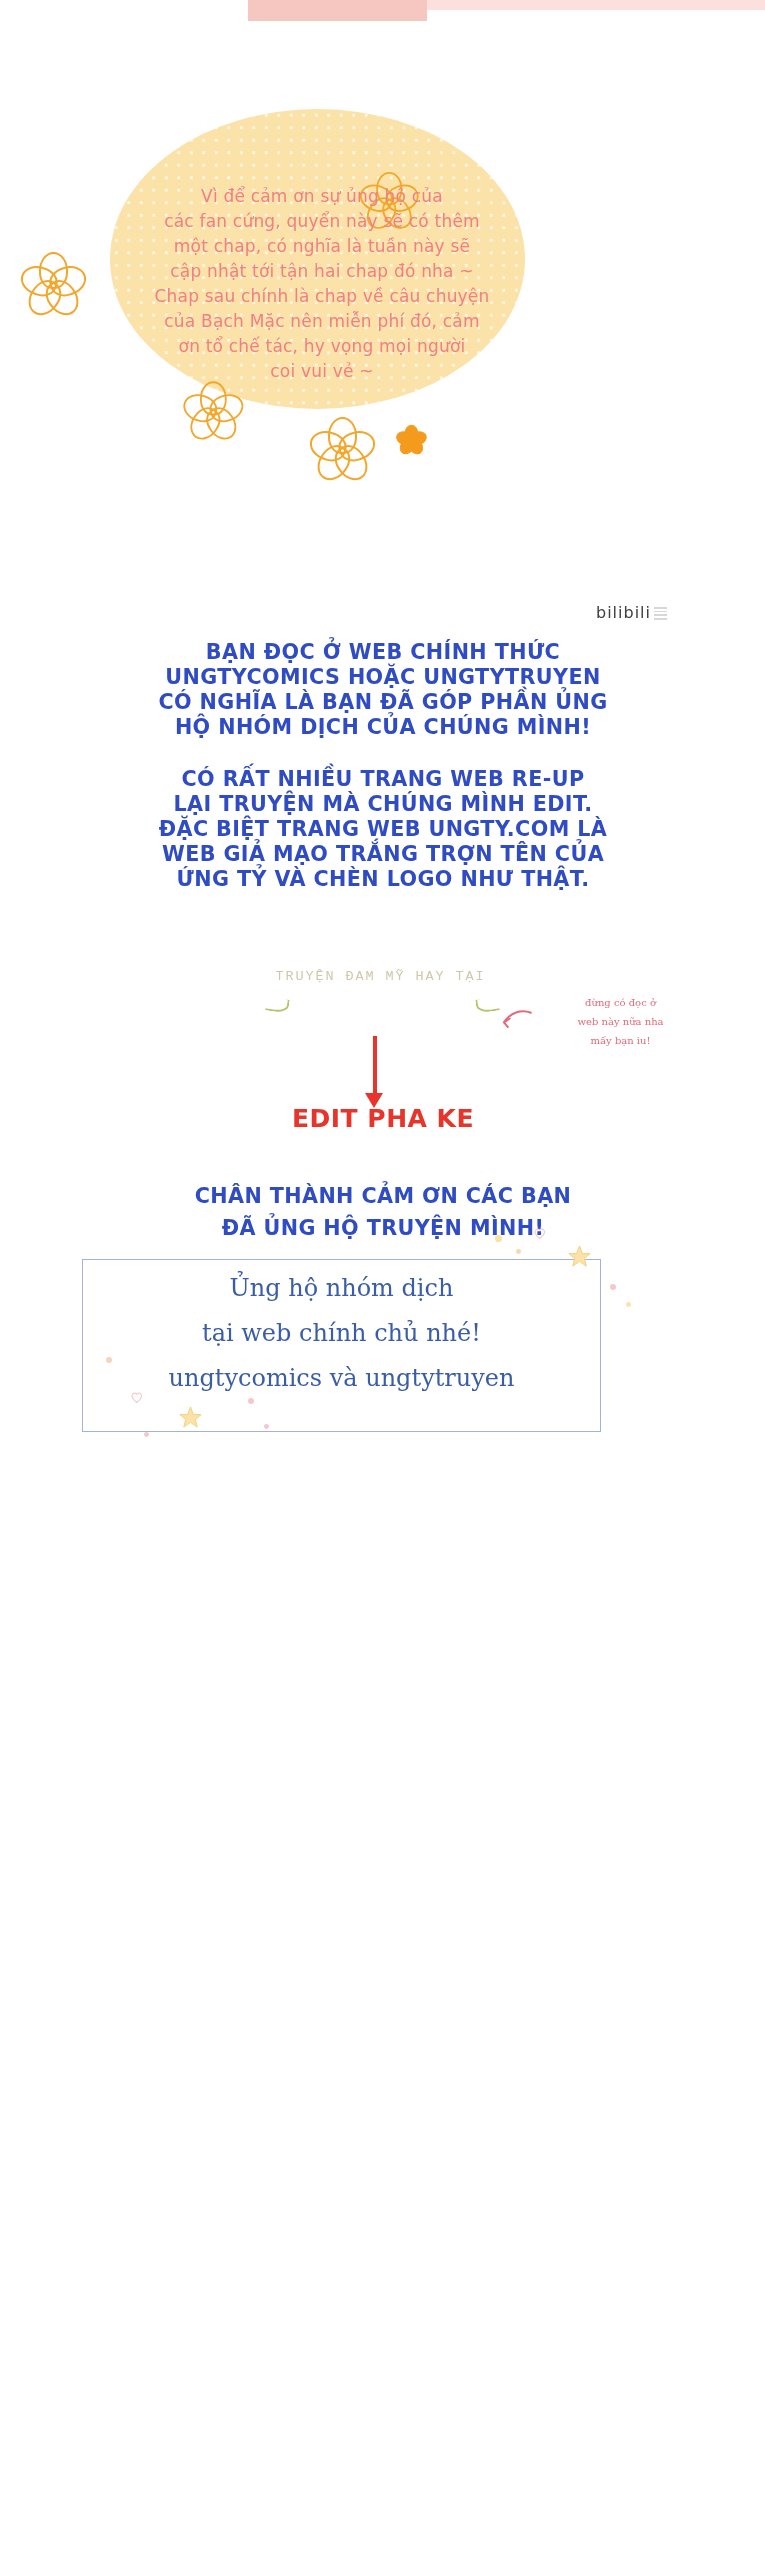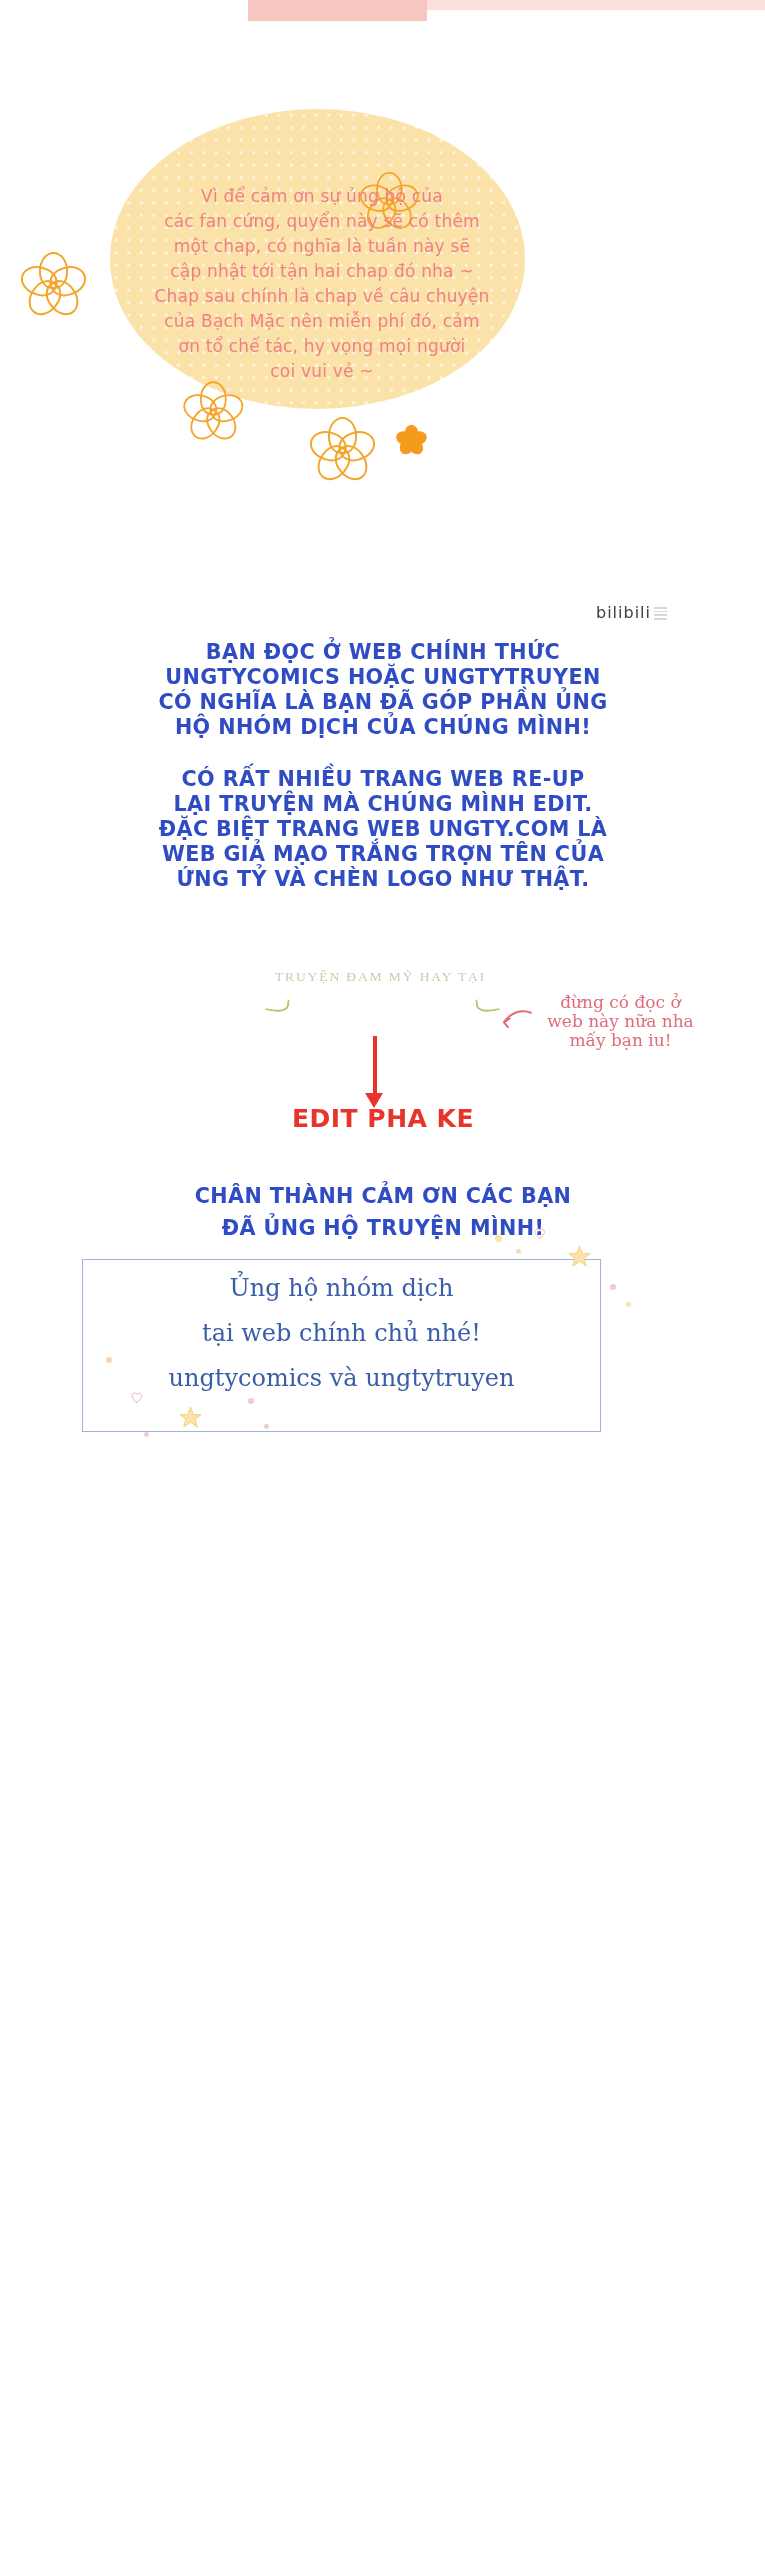--- a/index.html
+++ b/index.html
@@ -158,21 +158,21 @@
     height: 173px;
   }
   .fake-logo {
     position: absolute;
     top: 0;
     left: 241px;
     width: 279px;
     text-align: center;
   }
   .fake-logo .sub {
-    font-family: Liberation Serif, serif;
+    font-family: Liberation Mono, monospace;
     font-size: 13.5px;
     color: #cfc8ab;
     letter-spacing: 1.9px;
   }
   .fake-logo .main {
     font-family: "DejaVu Serif", serif;
     font-size: 30px;
     color: #b7c36b;
     margin-top: -3.8px;
     letter-spacing: 0.5px;
@@ -234,21 +234,21 @@
 
   
   #pink-note {
     position: absolute;
     top: 993px;
     left: 529px;
     width: 183px;
     text-align: center;
     color: #e26a7b;
     font-family: "DejaVu Serif", serif;
-    font-size: 17px;
+    font-size: 10px;
     line-height: 19px;
     white-space: pre-line;
   }
   #pink-arrow {
     position: absolute;
     top: 1007px;
     left: 500px;
     width: 33px;
     height: 23px;
   }

